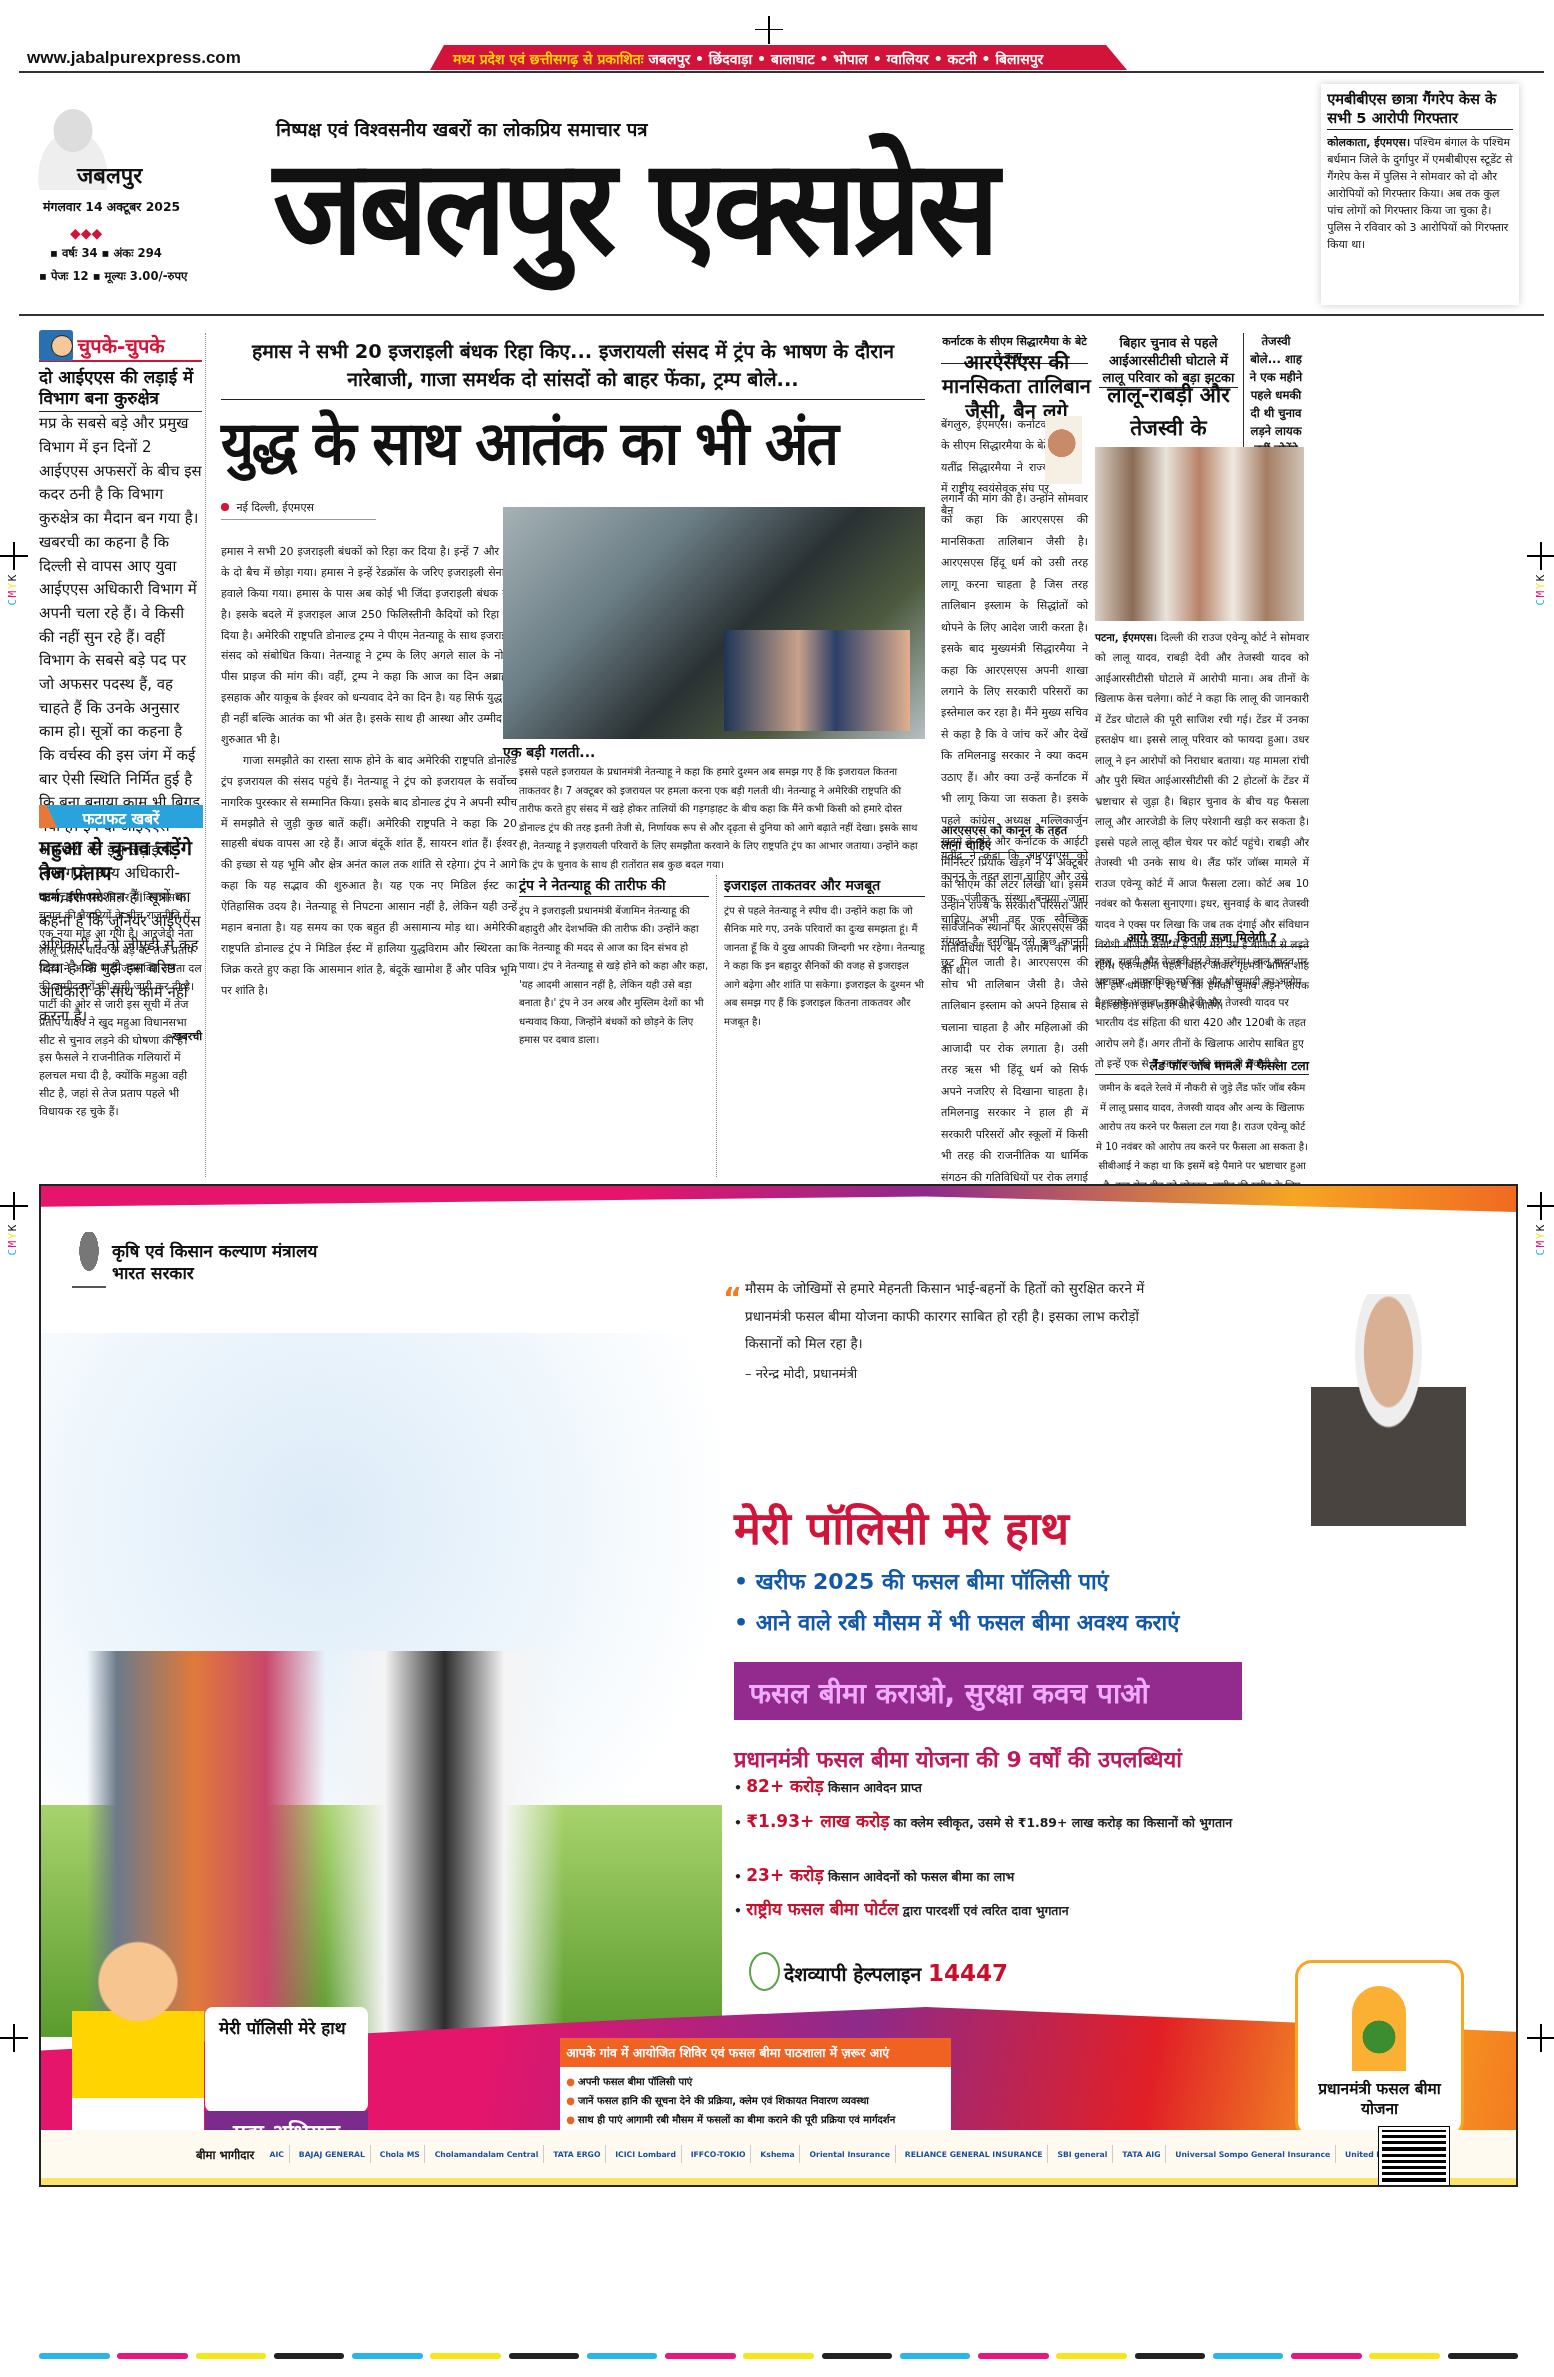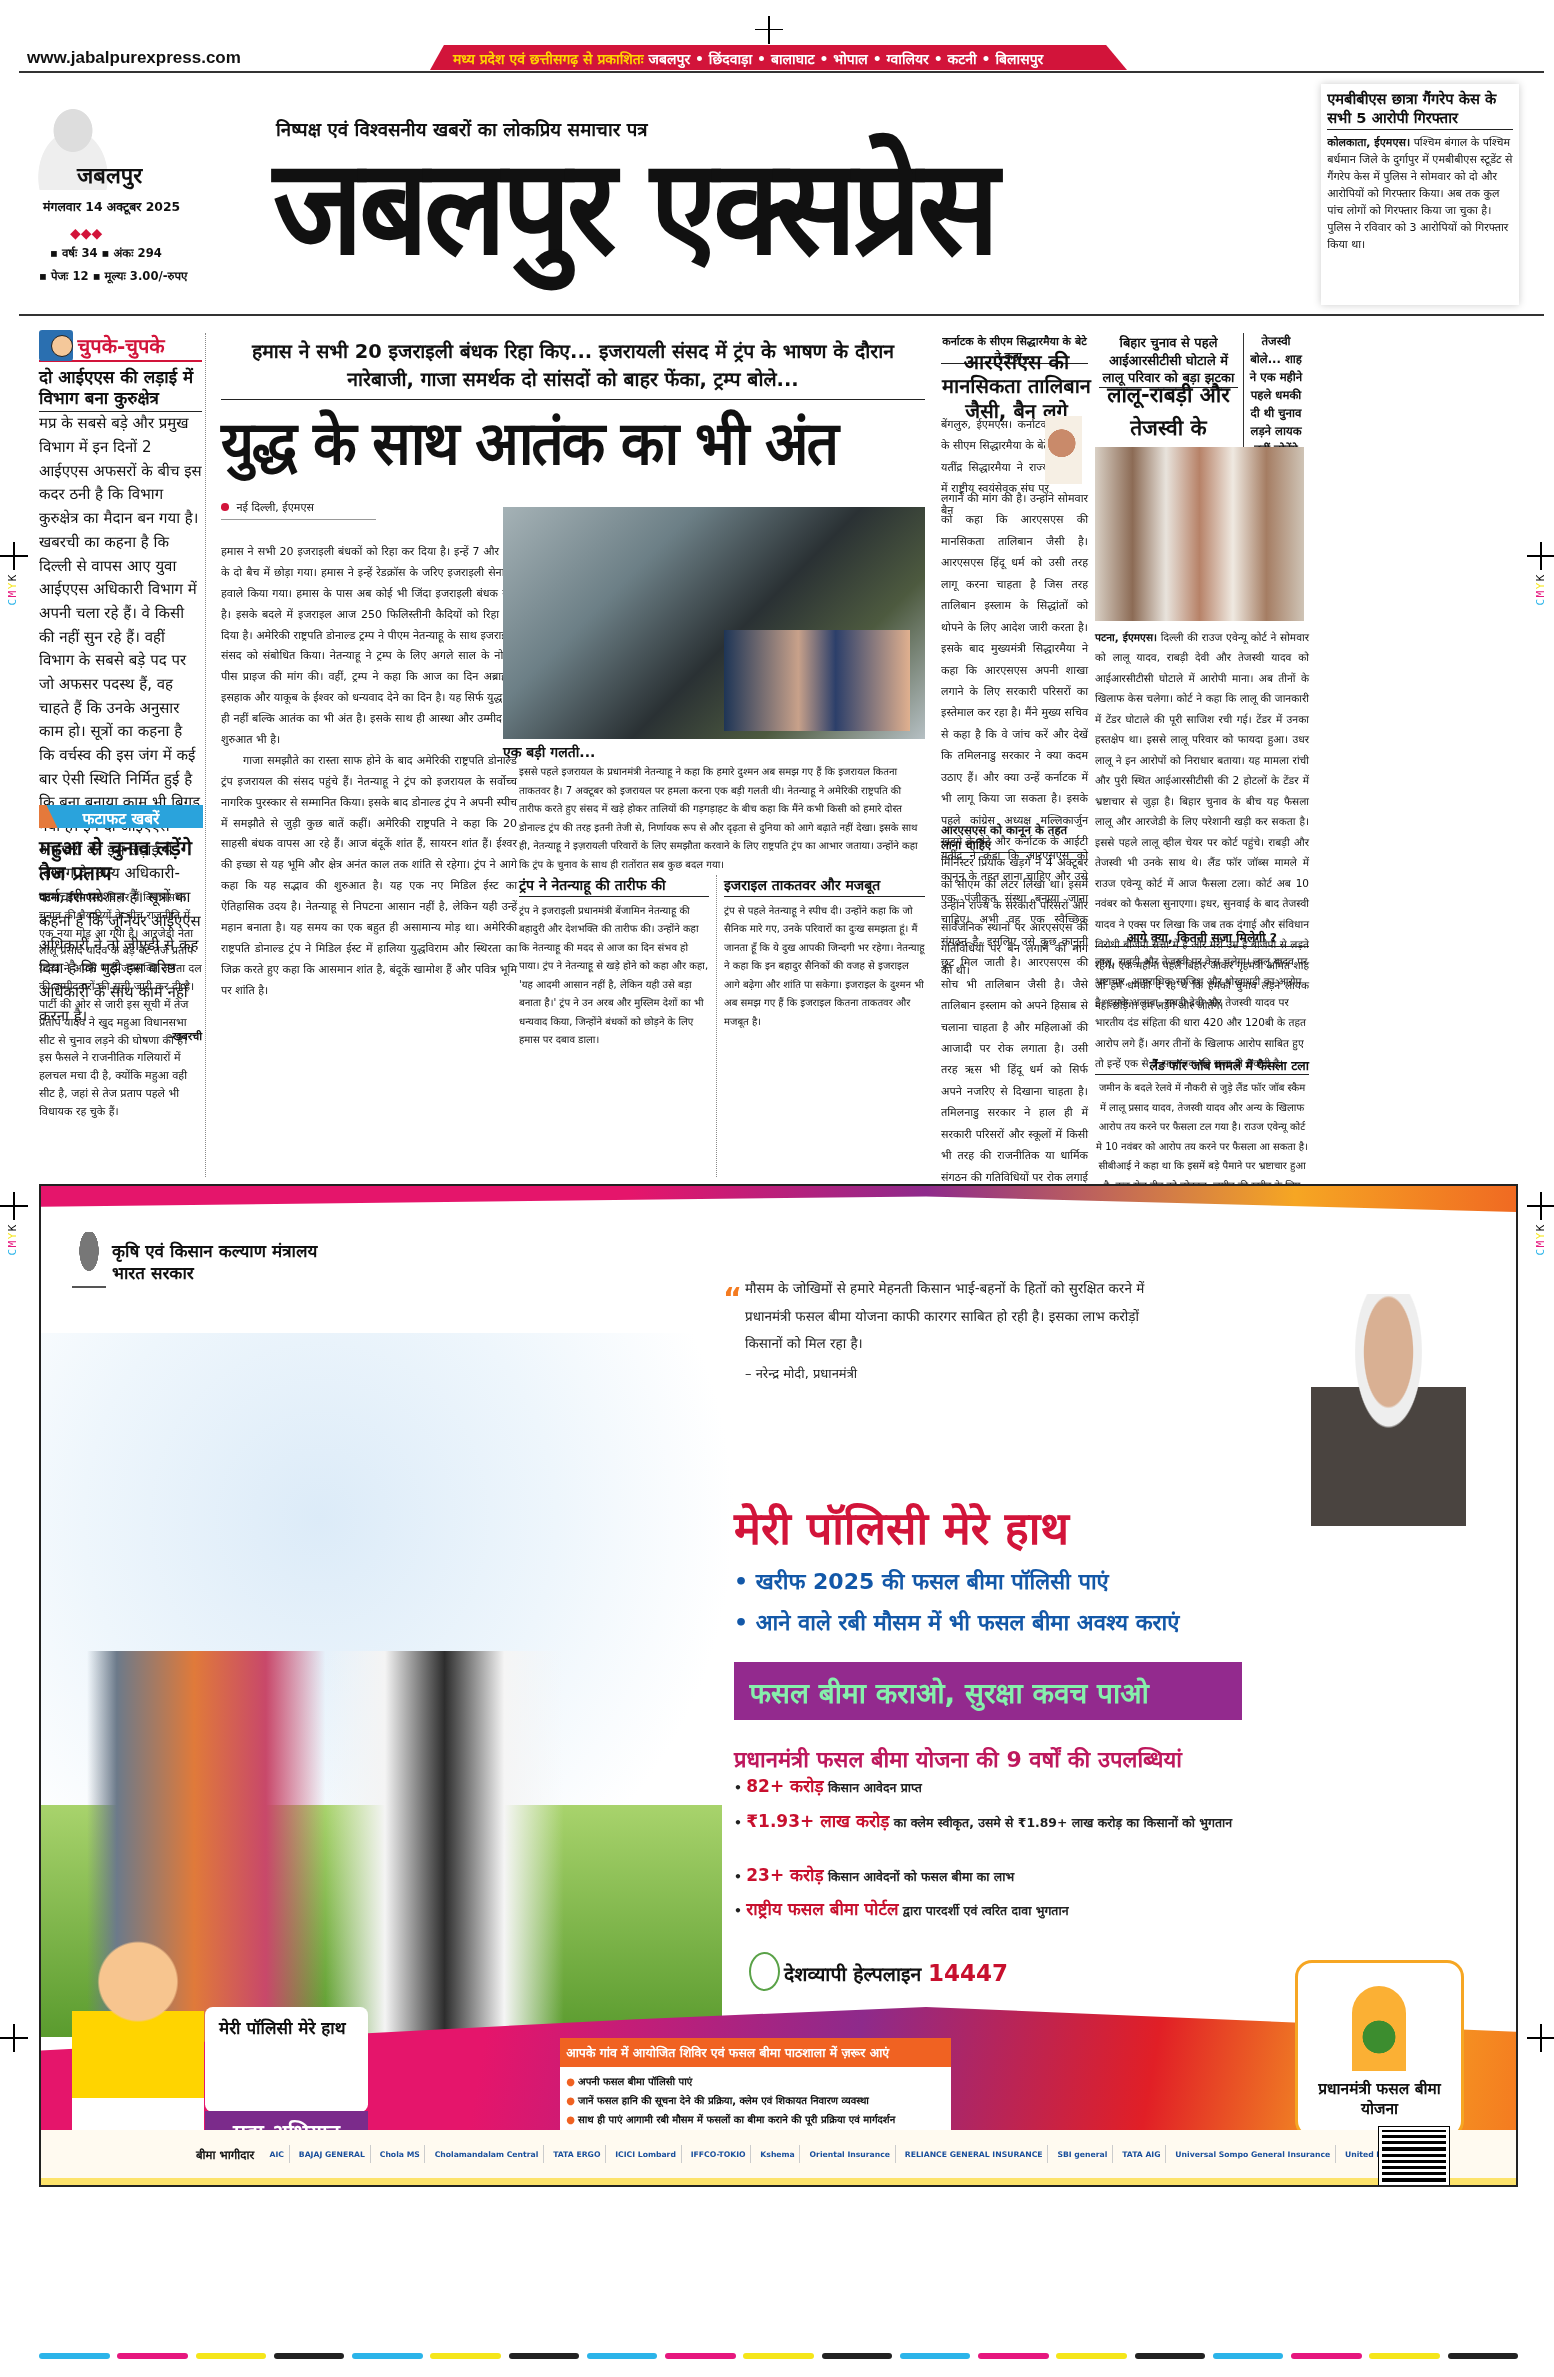--- a/index.html
+++ b/index.html
@@ -83,21 +83,21 @@
 #ad-field{left:0;top:619px;width:681px;height:232px;background:linear-gradient(#a8d36c,#5a9b2e)}
 #people{left:46px;top:465px;width:596px;height:434px;background:linear-gradient(90deg,transparent 0%,#6c7a8a 5%,#e07a3a 18%,#c8486a 30%,transparent 40%,#f4f4f4 50%,#2d2d2d 60%,#f5f5f5 70%,transparent 80%)}
 #quote{left:704px;top:89px;width:434px;font-size:13.5px;line-height:2.05;color:#222}
 #quote .qm{color:#f47b20;font-size:29px;font-weight:bold;position:absolute;left:-22px;top:-6.2px}
 #quote .by{font-size:13px;margin-top:3.1px}
 #pm-photo{left:1270px;top:108px;width:155px;height:232px;background:radial-gradient(ellipse at 50% 25%,#d9b093 0 22%,#eee 23% 30%,transparent 31%),linear-gradient(#fff 0 40%,#4a4440 40% 100%)}
 #policy-title{left:693px;top:310px;font-size:45px;font-weight:900;color:#d2143a}
 .bullet-blue{color:#1358a8;font-size:22px;font-weight:bold}
 #bb1{left:693px;top:379px}
 #bb2{left:693px;top:420px}
-#purple-band{left:693px;top:476px;width:508px;height:58px;background:#932a8e;color:#86efac;font-size:28px;font-weight:bold;padding:11px 15.5px}
+#purple-band{left:693px;top:476px;width:508px;height:58px;background:#932a8e;color:#f0abfc;font-size:28px;font-weight:bold;padding:11px 15.5px}
 #ach-title{left:693px;top:557px;font-size:22px;font-weight:bold;color:#be185d}
 .ach{font-size:12.4px;color:#222;font-weight:bold}
 .ach b{color:#c8102e;font-size:17px}
 #ach1{left:693px;top:588px}
 #ach2{left:693px;top:623px;width:619px;line-height:1.5}
 #ach3{left:693px;top:677px}
 #ach4{left:693px;top:711px}
 #helpline{left:743px;top:774px;font-size:19.4px;font-weight:bold}
 #helpline b{color:#c8102e;font-size:23px}
 #helpline-icon{left:708px;top:766px;width:31px;height:39px;border-radius:50%;border:2.3px solid #5aa248}

